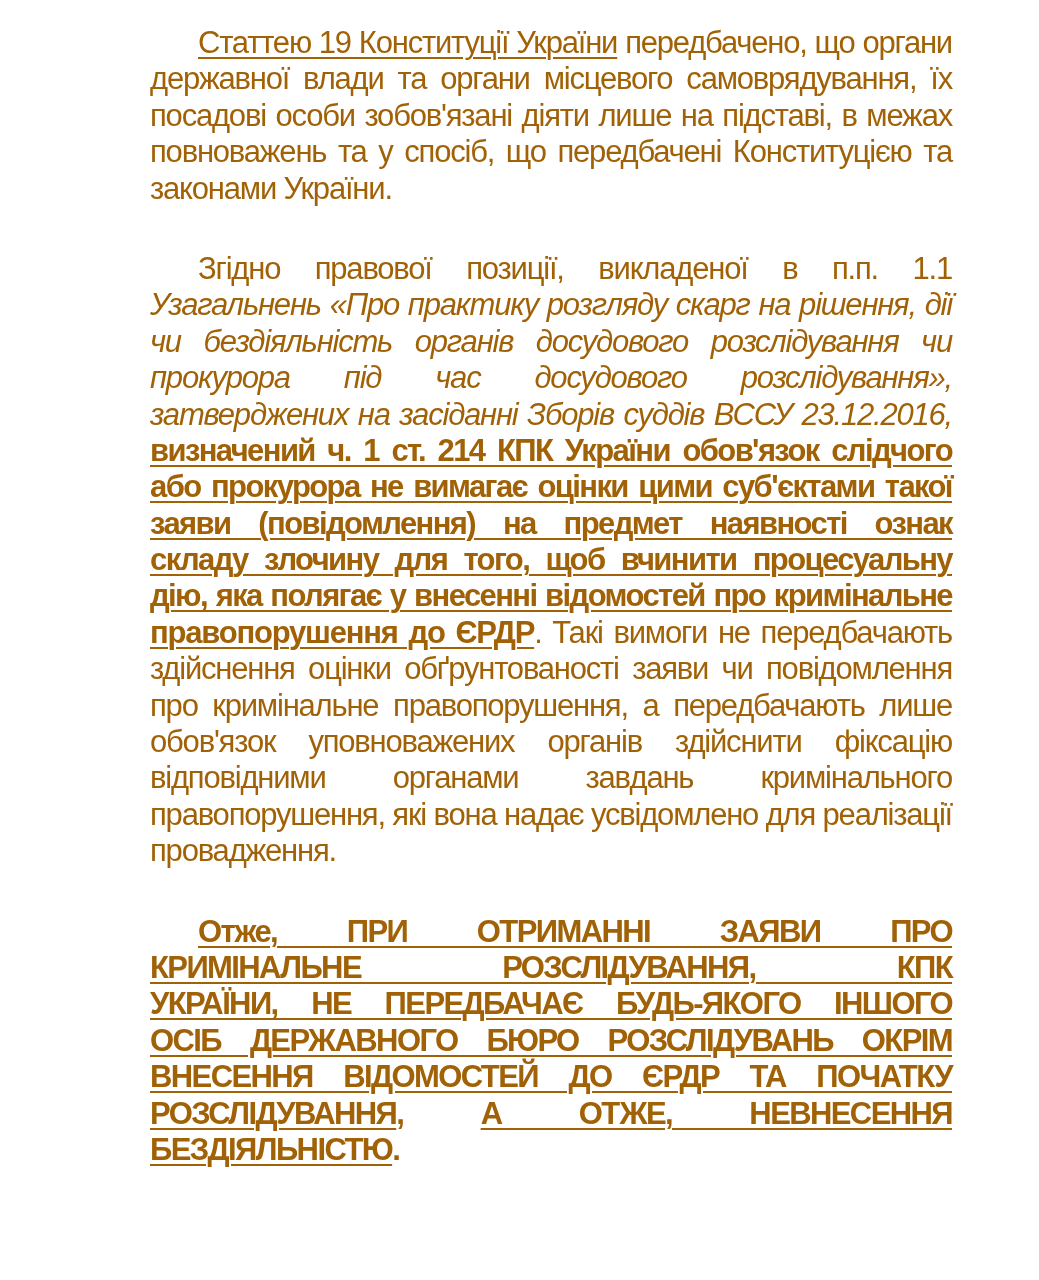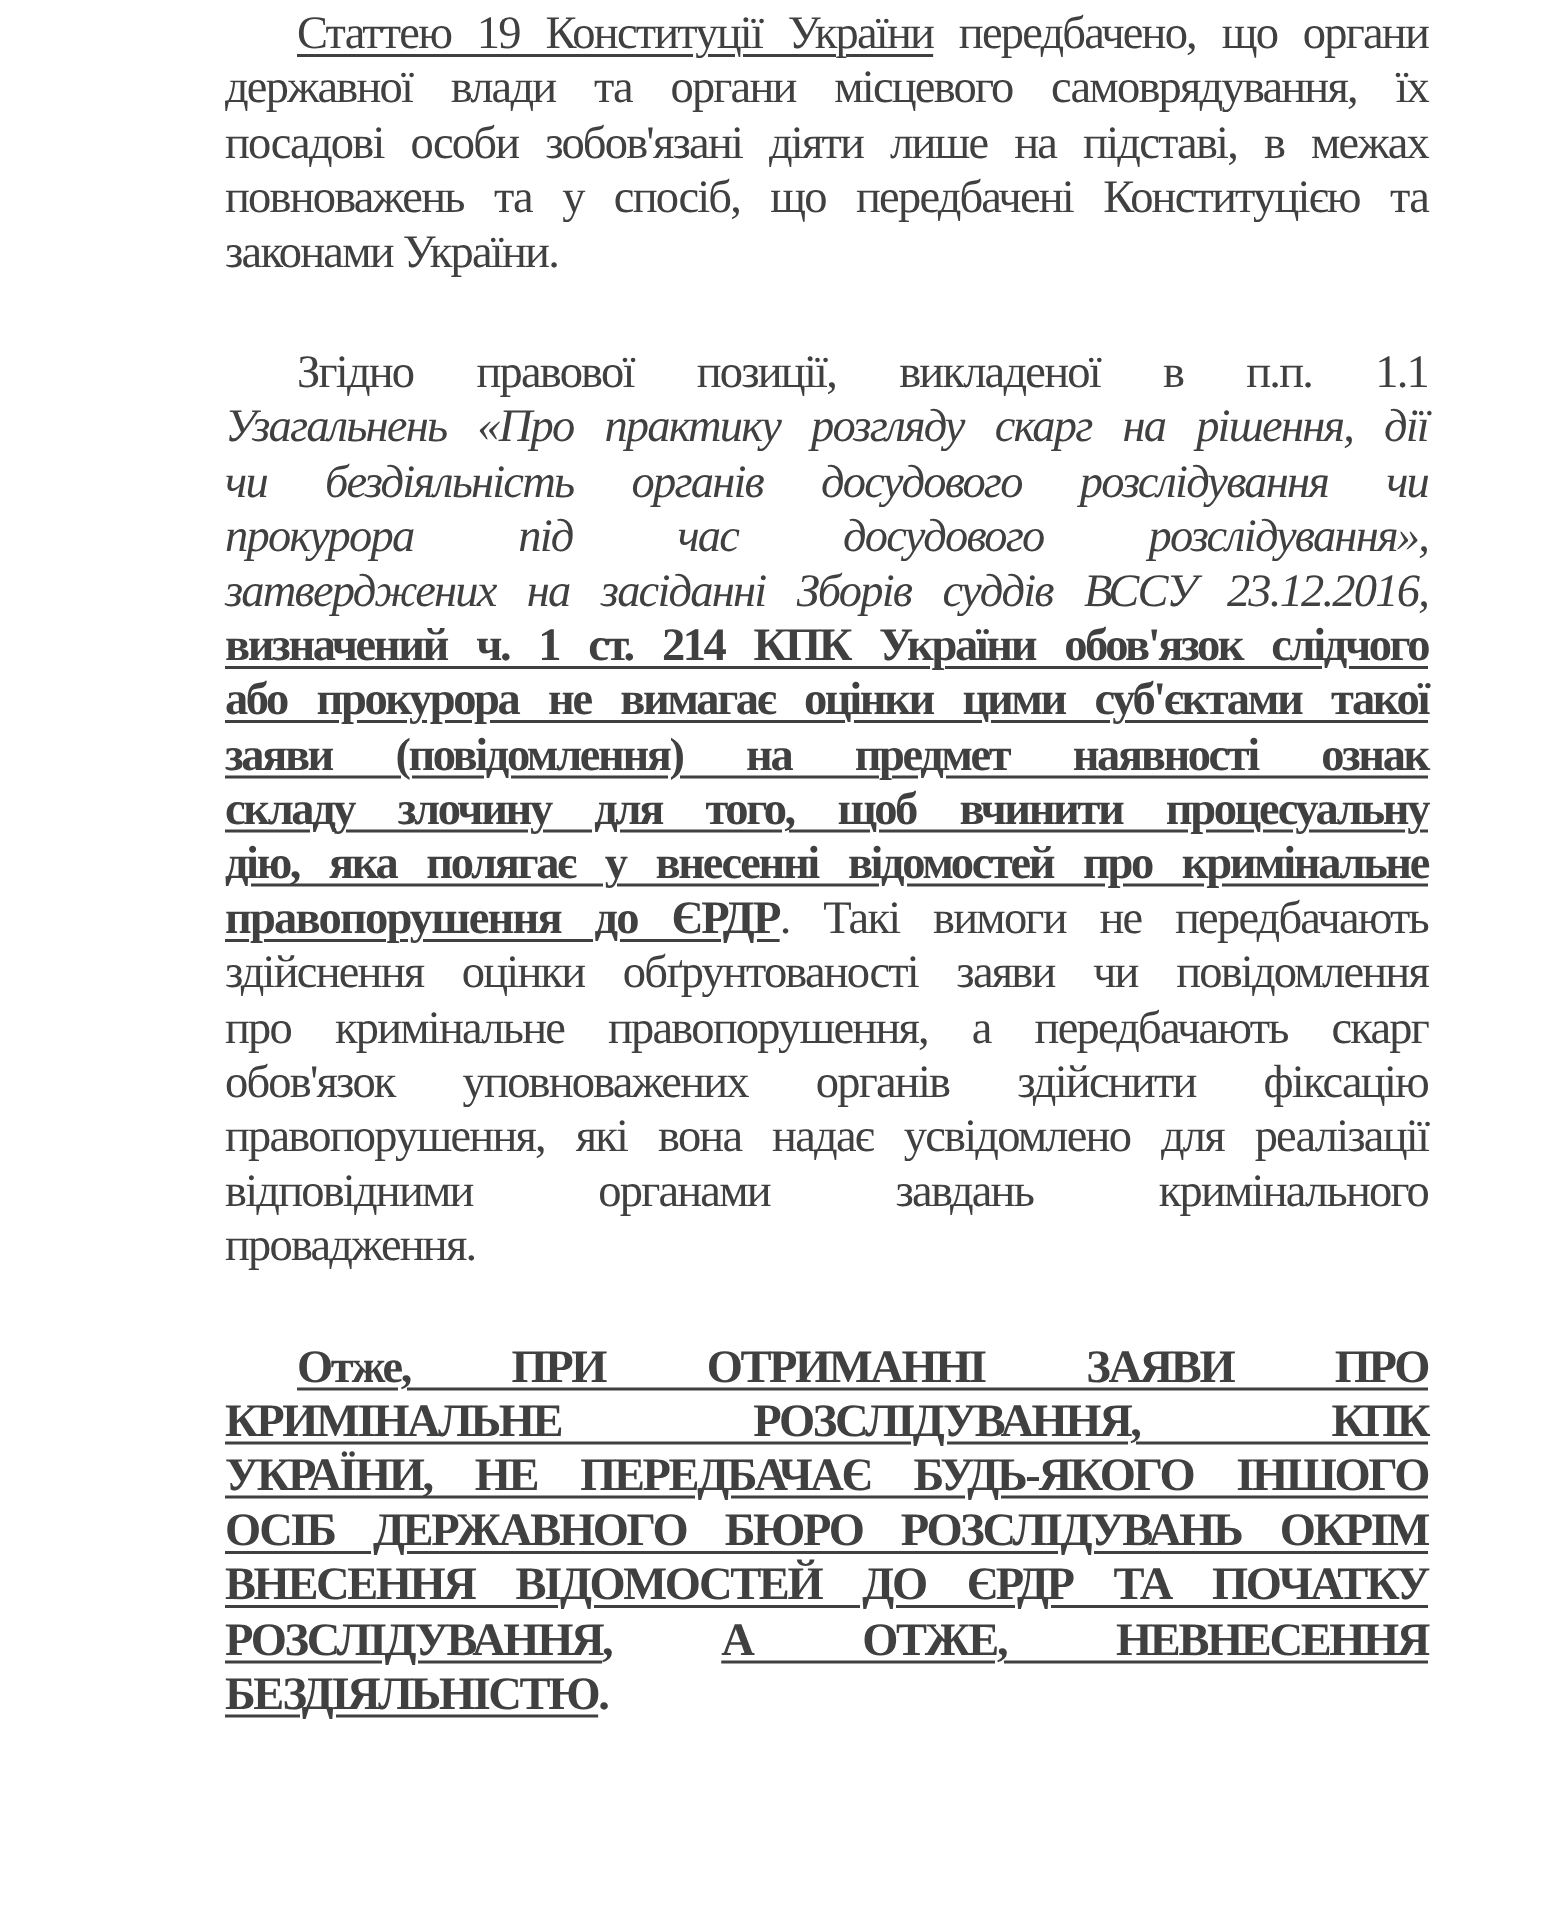--- a/index.html
+++ b/index.html
@@ -1,19 +1,19 @@
 <!DOCTYPE html>
 <html><head>
 <meta charset="utf-8">
 <style>
   html, body { margin: 0; padding: 0; background: #ffffff; }
   body { width: 1039px; height: 1280px; overflow: hidden; position: relative; }
   .page {
-    position: absolute; left: 150px; top: 4px; width: 802px;
-    font-family: Liberation Serif, serif; color: #404040;
+    position: absolute; left: 150px; top: 25px; width: 802px;
+    font-family: Liberation Sans, sans-serif; color: #a16207;
   }
   .para { margin: 0; }
   .line {
     display: block; height: 36.4px; line-height: 36.4px;
     font-size: 31px; white-space: nowrap;
     text-align: justify; text-align-last: justify;
     transform-origin: left center;
   }
   .line.last { text-align-last: left; }
   .line.indent { padding-left: 48px; }
@@ -42,24 +42,24 @@
       <span class="line squeeze"><span class="i">чи бездіяльність органів досудового розслідування чи</span></span>
       <span class="line squeeze"><span class="i">прокурора під час досудового розслідування»,</span></span>
       <span class="line squeeze"><span class="i">затверджених на засіданні Зборів суддів ВССУ 23.12.2016,</span></span>
       <span class="line squeeze-b"><span class="u b">визначений ч. 1 ст. 214 КПК України обов'язок слідчого</span></span>
       <span class="line squeeze-b"><span class="u b">або прокурора не вимагає оцінки цими суб'єктами такої</span></span>
       <span class="line squeeze-b"><span class="u b">заяви (повідомлення) на предмет наявності ознак</span></span>
       <span class="line squeeze-b"><span class="u b">складу злочину для того, щоб вчинити процесуальну</span></span>
       <span class="line squeeze-b"><span class="u b">дію, яка полягає у внесенні відомостей про кримінальне</span></span>
       <span class="line squeeze"><span class="u b">правопорушення до ЄРДР</span><span>. Такі вимоги не передбачають</span></span>
       <span class="line squeeze"><span>здійснення оцінки обґрунтованості заяви чи повідомлення</span></span>
-      <span class="line squeeze"><span>про кримінальне правопорушення, а передбачають скарг</span></span>
+      <span class="line squeeze"><span>про кримінальне правопорушення, а передбачають лише</span></span>
       <span class="line squeeze"><span>обов'язок уповноважених органів здійснити фіксацію</span></span>
+      <span class="line squeeze"><span>відповідними органами завдань кримінального</span></span>
       <span class="line squeeze"><span>правопорушення, які вона надає усвідомлено для реалізації</span></span>
-      <span class="line squeeze"><span>відповідними органами завдань кримінального</span></span>
       <span class="line last squeeze"><span>провадження.</span></span>
     </div>
   <div class="gap"></div>
   <div class="para">
       <span class="line indent squeeze-b"><span class="u b">Отже, ПРИ ОТРИМАННІ ЗАЯВИ ПРО</span></span>
       <span class="line squeeze-b"><span class="u b">КРИМІНАЛЬНЕ РОЗСЛІДУВАННЯ, КПК</span></span>
       <span class="line squeeze-b"><span class="u b">УКРАЇНИ, НЕ ПЕРЕДБАЧАЄ БУДЬ-ЯКОГО ІНШОГО</span></span>
       <span class="line squeeze-b"><span class="u b">ОСІБ ДЕРЖАВНОГО БЮРО РОЗСЛІДУВАНЬ ОКРІМ</span></span>
       <span class="line squeeze-b"><span class="u b">ВНЕСЕННЯ ВІДОМОСТЕЙ ДО ЄРДР ТА ПОЧАТКУ</span></span>
       <span class="line squeeze-b"><span class="u b">РОЗСЛІДУВАННЯ</span><span class="b">, </span><span class="u b">А ОТЖЕ, НЕВНЕСЕННЯ</span></span>

